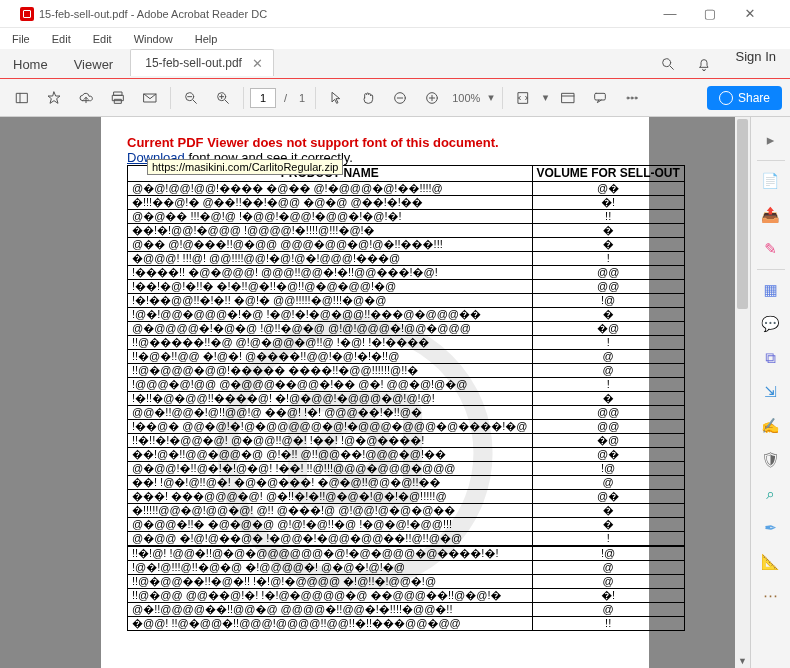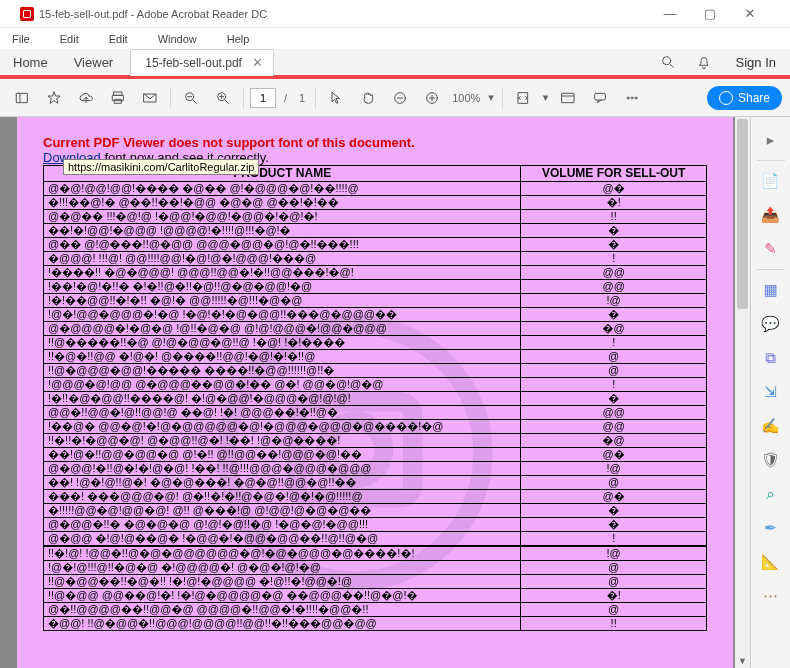--- a/index.html
+++ b/index.html
@@ -4,43 +4,43 @@
 <style>
 * { margin: 0; padding: 0; box-sizing: border-box; font-family: "Segoe UI", Arial, sans-serif; }
 body { width: 790px; height: 668px; background: #fff; overflow: hidden; position: relative; }
 
 .titlebar { height: 28px; background: #fff; display: flex; align-items: center; padding: 0 20px; font-size: 11px; color: #555; border-bottom: 1px solid #e8e8e8; }
 .titlebar .pdf-icon { width: 14px; height: 14px; background: #d00; margin-right: 5px; border-radius: 2px; position: relative; }
 .titlebar .pdf-icon::after{content:"";position:absolute;inset:3px;border:1px solid #fff;border-radius:1px;}
 .titlebar .title-text { flex: 1; }
 .titlebar .winbtn { width: 40px; height: 26px; display:flex; align-items:center; justify-content:center; color:#666; font-size:13px; }
 
-.menubar { height: 21px; display: flex; align-items: center; padding: 0 6px; font-size: 11px; color: #444; gap:18px;}
+.menubar { height: 21px; display: flex; align-items: center; padding: 0 6px; font-size: 11px; color: #444; gap:10px;}
 .menubar span { padding: 2px 6px; }
 
-.tabbar { height: 30px; background: #f4f4f4; display: flex; align-items: center; border-bottom: 4px solid #ef4444; }
+.tabbar { height: 30px; background: #f4f4f4; display: flex; align-items: flex-start; border-bottom: 1px solid #ef4444; }
 .tabbar .hometab { padding: 0 13px; height: 30px; display:flex; align-items:center; font-size:13px; color:#444;}
 .tabbar .doctab { height: 27px; background:#fff; padding: 0 10px 0 14px; display:flex; align-items:center; font-size:12px; color:#444; border: 1px solid #d1d1d1; border-bottom:none; border-radius: 2px 2px 0 0; margin-left:4px;}
 .tabbar .doctab .close { margin-left:10px; font-size:13px; color:#888;}
 .tabbar .spacer { flex:1; }
 .tabbar .righttool { padding: 0 10px; color:#666; display:flex; align-items:center; height:30px;}
 .tabbar .signin { font-size:13px; color:#333; padding: 0 14px; }
 
 .toolbar { height: 38px; background:#f4f4f4; border-bottom:1px solid #cfcfcf; display:flex; align-items:center; padding:0 8px; gap:4px;}
 .toolbar .tbtn { width:28px; height:28px; display:flex; align-items:center; justify-content:center; color:#555; font-size:14px; border-radius:3px;}
 .toolbar .sep { width:1px; height:22px; background:#d8d8d8; margin:0 2px;}
 .toolbar .pagebox { width:26px; height:20px; border:1px solid #bbb; background:#fff; font-size:11px; text-align:center; line-height:18px;}
 .toolbar .pgtxt { font-size:11px; color:#666; padding:0 4px;}
 .toolbar .zoomtxt { font-size:11px; color:#666; padding:0 2px;}
-.toolbar .sharebtn { margin-left:auto; background:#0a84ff; color:#fff; font-size:12px; padding:5px 12px; border-radius:12px; display:flex; align-items:center; gap:5px;}
+.toolbar .sharebtn { margin-left:auto; background:#0a84ff; color:#fff; font-size:12px; padding:5px 12px; border-radius:4px; display:flex; align-items:center; gap:5px;}
 .toolbar .sharebtn::before{content:"";width:12px;height:12px;border:1px solid #fff;border-radius:50%;display:inline-block;position:relative;}
 
 .content-row { display:flex; height: calc(668px - 28px - 21px - 30px - 38px); }
 .docarea { flex:1; background:#888; position:relative; display:flex; justify-content:center; overflow:hidden;}
-.page { width: 716px; background:#f0abfc; margin-top:0; padding: 18px 26px; font-family: "Times New Roman", serif; position:relative; }
+.page { width: 548px; background:#ffffff; margin-top:0; padding: 18px 26px; font-family: "Times New Roman", serif; position:relative; }
 .page .warn-red { color:#d60000; font-weight:bold; font-size:13px;}
 .page .dl-line { font-size:13px; color:#000;}
 .page .dl-line a { color:#003399; text-decoration:underline;}
 .page .tooltip { position:absolute; left:46px; top:42px; background:#ffffe1; border:1px solid #808080; font-size:11px; font-family:"Segoe UI",Arial,sans-serif; padding:1px 4px; color:#000;}
 .page h1 { font-size:22px; font-weight:bold; text-align:center; margin:8px 0 6px 0; }
 .ptable { width:100%; border-collapse:collapse; font-size:11px; }
 .ptable td, .ptable th { border:1px solid #000; padding:0 4px; line-height:13px; white-space:nowrap; overflow:hidden;}
 .ptable th { font-weight:bold; text-align:center; font-size:12px; padding:1px 4px;}
 .ptable td:first-child { width:72%; }
 .ptable td:last-child { text-align:center; }

